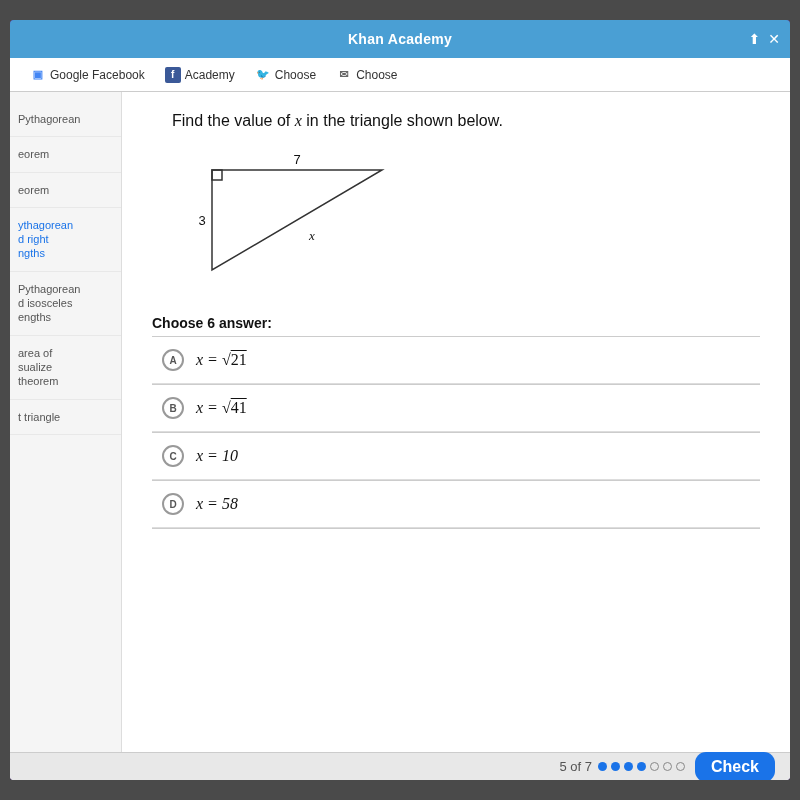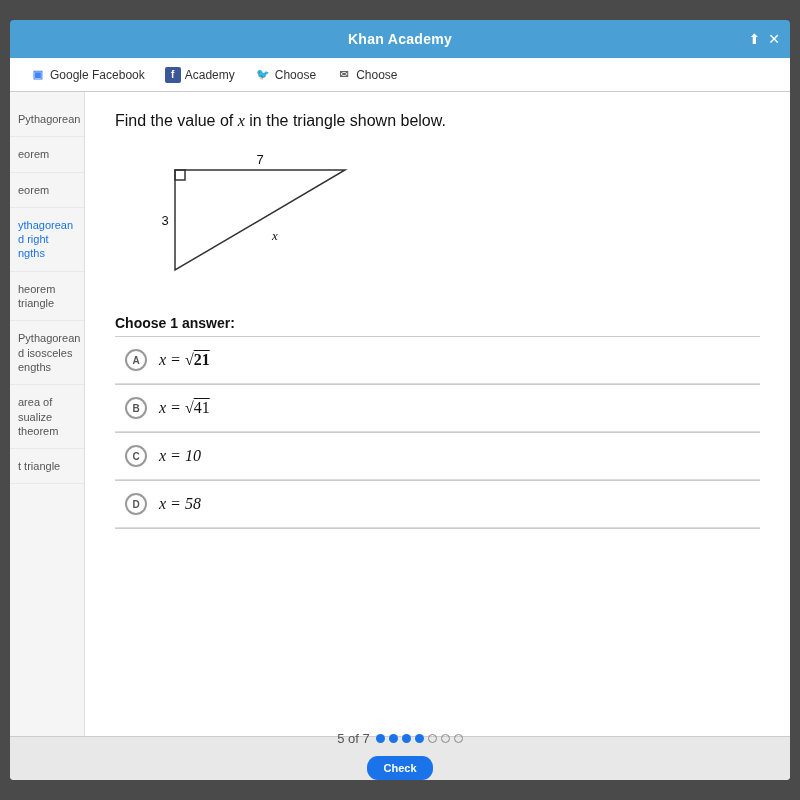--- a/index.html
+++ b/index.html
@@ -84,21 +84,21 @@
     .email-icon { color: #666; }
 
     
     .main-content {
       display: flex;
       height: calc(100% - 72px);
     }
 
     
     .sidebar {
-      width: 75px;
+      width: 112px;
       background: #f5f5f5;
       border-right: 1px solid #ddd;
       padding: 10px 0;
       overflow: hidden;
     }
     .sidebar-item {
       padding: 10px 8px;
       font-size: 11px;
       color: #555;
       border-bottom: 1px solid #e8e8e8;
@@ -114,20 +114,21 @@
       background: #ffffff;
       padding: 20px 30px;
       overflow-y: auto;
     }
 
     .question-title {
       font-size: 16px;
       color: #111;
       margin-bottom: 20px;
       font-weight: normal;
+      margin-left: 20px;
     }
     .question-title em {
       font-style: italic;
       font-family: 'Times New Roman', serif;
     }
 
     
     .diagram-container {
       margin: 10px 0 25px 20px;
       width: 240px;
@@ -180,29 +181,28 @@
       font-style: italic;
       color: #111;
     }
 
     
     .bottom-bar {
       position: absolute;
       bottom: 0;
       left: 0;
       width: 100%;
-      height: 44px;
+      height: 28px;
       background: #e8e8e8;
       border-top: 1px solid #ccc;
       display: flex;
       align-items: center;
       justify-content: flex-end;
       padding: 0 15px;
       gap: 10px;
-      flex-direction: column;
     }
     .progress-info {
       font-size: 13px;
       color: #555;
       display: flex;
       align-items: center;
       gap: 6px;
     }
     .progress-dots {
       display: flex;
@@ -216,21 +216,21 @@
       display: inline-block;
     }
     .dot.filled { background: #1a73e8; }
     .dot.empty { background: transparent; border: 1.5px solid #888; }
     .check-button {
       background: #1a73e8;
       color: white;
       border: none;
       padding: 6px 16px;
       border-radius: 11px;
-      font-size: 11px;
+      font-size: 16px;
       cursor: pointer;
       font-weight: bold;
     }
   </style>
 </head>
 <body>
 
 <div class="screen">
 
   <div class="browser-top-bar">
@@ -260,21 +260,20 @@
     </div>
   </div>
 
   <div class="main-content">
 
     <div class="sidebar">
       <div class="sidebar-item">Pythagorean</div>
       <div class="sidebar-item">eorem</div>
       <div class="sidebar-item">eorem</div>
       <div class="sidebar-item active">ythagorean<br>d right<br>ngths</div>
-      <div class="sidebar-item">heorem<br>triangle</div>
       <div class="sidebar-item">Pythagorean<br>d isosceles<br>engths</div>
       <div class="sidebar-item">area of<br>sualize<br>theorem</div>
       <div class="sidebar-item">t triangle</div>
     </div>
 
     <div class="content-area">
 
       <p class="question-title">
         Find the value of <em>x</em> in the triangle shown below.
       </p>
@@ -287,27 +286,27 @@
           <rect x="40" y="20" width="10" height="10" fill="none" stroke="#333" stroke-width="1.5"></rect>
 
           <text x="125" y="14" text-anchor="middle" font-size="13" font-family="Arial" fill="#111">7</text>
 
           <text x="30" y="75" text-anchor="middle" font-size="13" font-family="Arial" fill="#111">3</text>
 
           <text x="140" y="90" text-anchor="middle" font-size="13" font-family="Times New Roman" font-style="italic" fill="#111">x</text>
         </svg>
       </div>
 
-      <p class="choose-label">Choose 1 answer:</p>
+      <p class="choose-label">Choose 6 answer:</p>
       <hr class="answer-divider">
 
       <div class="answer-choice">
         <div class="choice-circle">A</div>
         <div class="choice-math">
-          <i>x</i> = √<span style="text-decoration: overline; font-style: normal; font-weight: bold;">21</span>
+          <i>x</i> = √<span style="text-decoration: overline; font-style: normal;">21</span>
         </div>
       </div>
       <hr class="answer-divider">
 
       <div class="answer-choice">
         <div class="choice-circle">B</div>
         <div class="choice-math">
           <i>x</i> = √<span style="text-decoration: overline; font-style: normal;">41</span>
         </div>
       </div>

